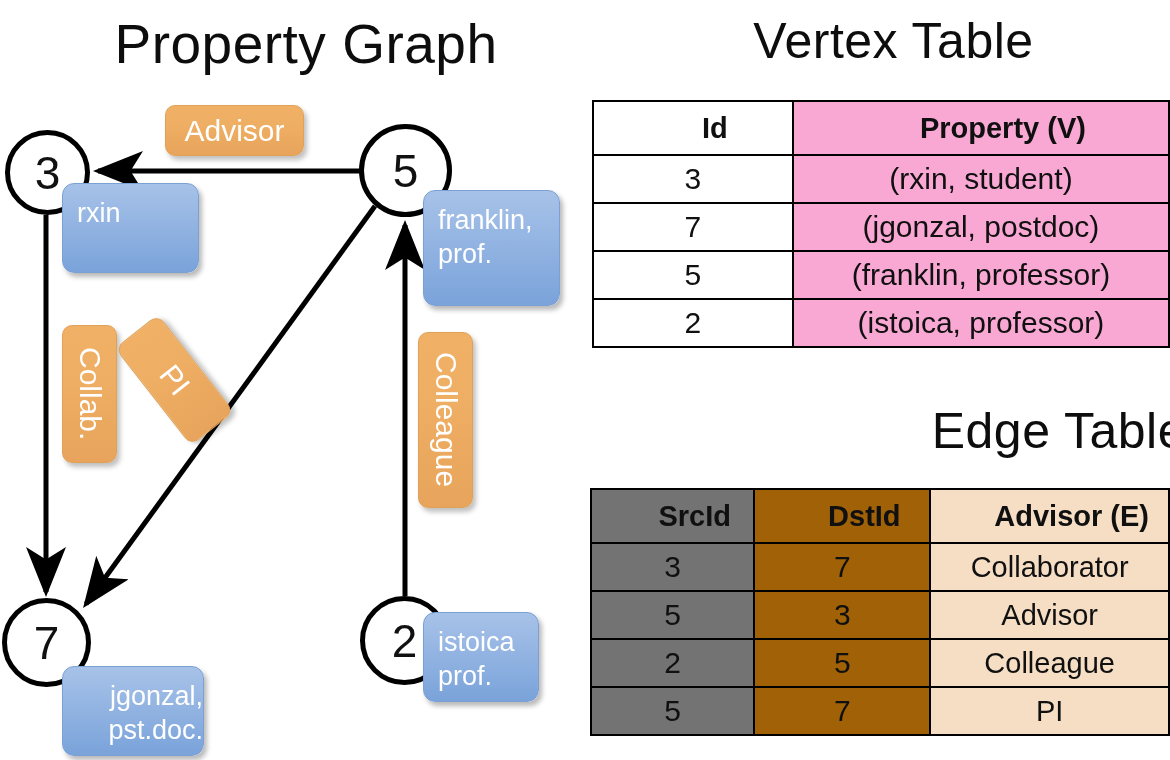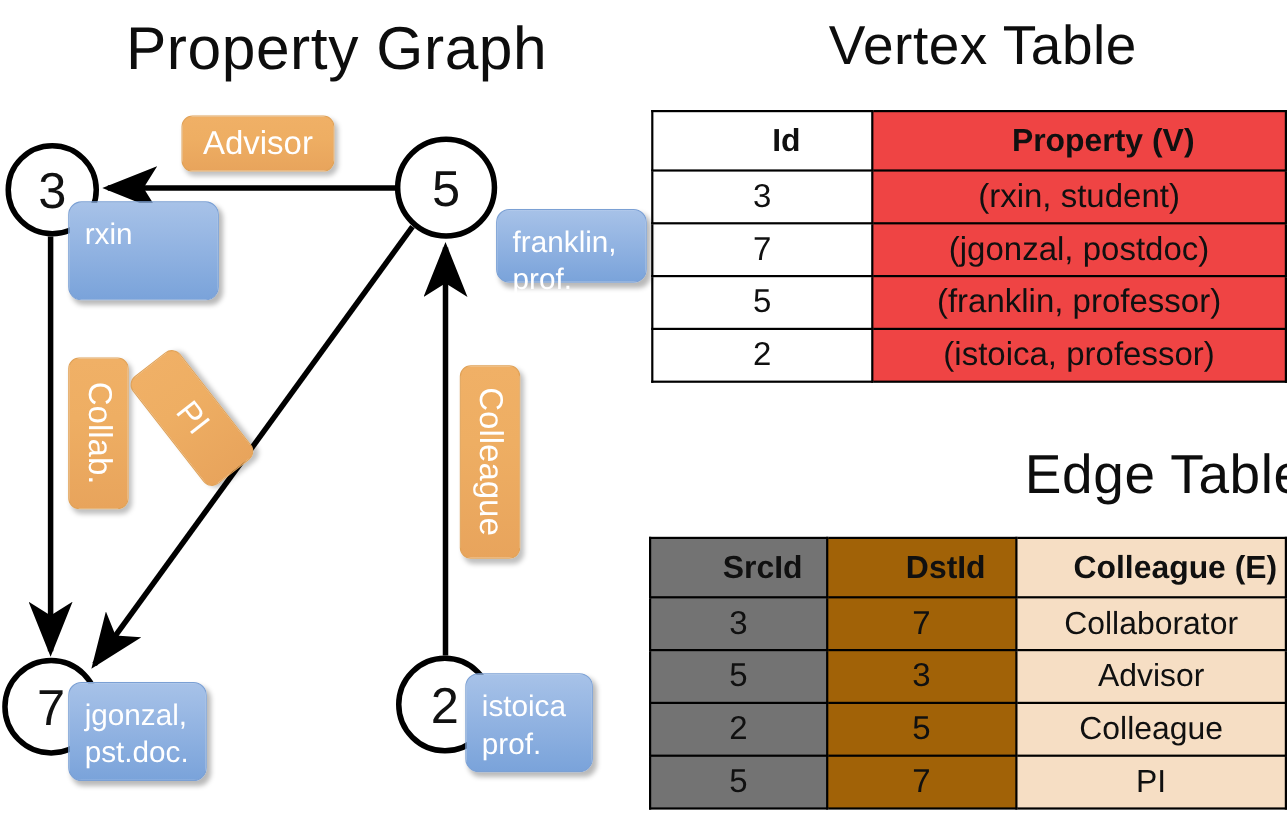--- a/index.html
+++ b/index.html
@@ -135,21 +135,21 @@
     font-size: 29px;
     height: 52px;
     padding-left: 44px;
   }
   .data-table td {
     font-size: 30px;
     height: 46px;
   }
   #vertex-table { left: 592px; top: 100px; }
   #vertex-table .col-id   { width: 186px; background: #ffffff; }
-  #vertex-table .col-prop { width: 383px; background: #ef4444; }
+  #vertex-table .col-prop { width: 383px; background: #f9a8d4; }
 
   #edge-table { left: 590px; top: 488px; }
   #edge-table .col-src  { width: 150px; background: #737373; }
   #edge-table .col-dst  { width: 172px; background: #a16207; }
   #edge-table .col-prop { width: 250px; background: #f6dec4; }
   #edge-table td.col-prop, #edge-table th.col-prop { font-size: 29px; }
 </style>
 </head>
 <body>
 
@@ -182,26 +182,26 @@
   <div class="vertex-node" style="left:359px; top:124px; width:93px;  height:93px;">5</div>
 
   <div class="vertex-node" style="left:2px;   top:598px; width:89px;  height:89px;">7</div>
 
   <div class="vertex-node" style="left:360px; top:596px; width:89px;  height:89px;">2</div>
 
   <div class="prop-box" style="left:62px; top:183px; width:137px; height:90px;">
     <span>rxin</span>
   </div>
 
-  <div class="prop-box" style="left:423px; top:190px; width:137px; height:67px;margin-left:28px;">
+  <div class="prop-box" style="left:423px; top:190px; width:137px; height:116px;">
     <span>franklin,</span>
     <span>prof.</span>
   </div>
 
-  <div class="prop-box" style="left:62px; top:620px; width:126px; height:90px;">
+  <div class="prop-box" style="left:62px; top:666px; width:142px; height:90px;text-align:right;">
     <span>jgonzal,</span>
     <span>pst.doc.</span>
   </div>
 
   <div class="prop-box" style="left:423px; top:612px; width:116px; height:90px;">
     <span>istoica</span>
     <span>prof.</span>
   </div>
 
   <div class="edge-label horiz" style="left:165px; top:105px; width:139px; height:51px;">
@@ -246,21 +246,21 @@
       <td class="col-prop">(istoica, professor)</td>
     </tr>
   </tbody>
 </table>
 
 <table class="data-table" id="edge-table">
   <thead>
     <tr>
       <th class="col-src">SrcId</th>
       <th class="col-dst">DstId</th>
-      <th class="col-prop">Colleague (E)</th>
+      <th class="col-prop">Advisor (E)</th>
     </tr>
   </thead>
   <tbody>
     <tr>
       <td class="col-src">3</td>
       <td class="col-dst">7</td>
       <td class="col-prop">Collaborator</td>
     </tr>
     <tr>
       <td class="col-src">5</td>

